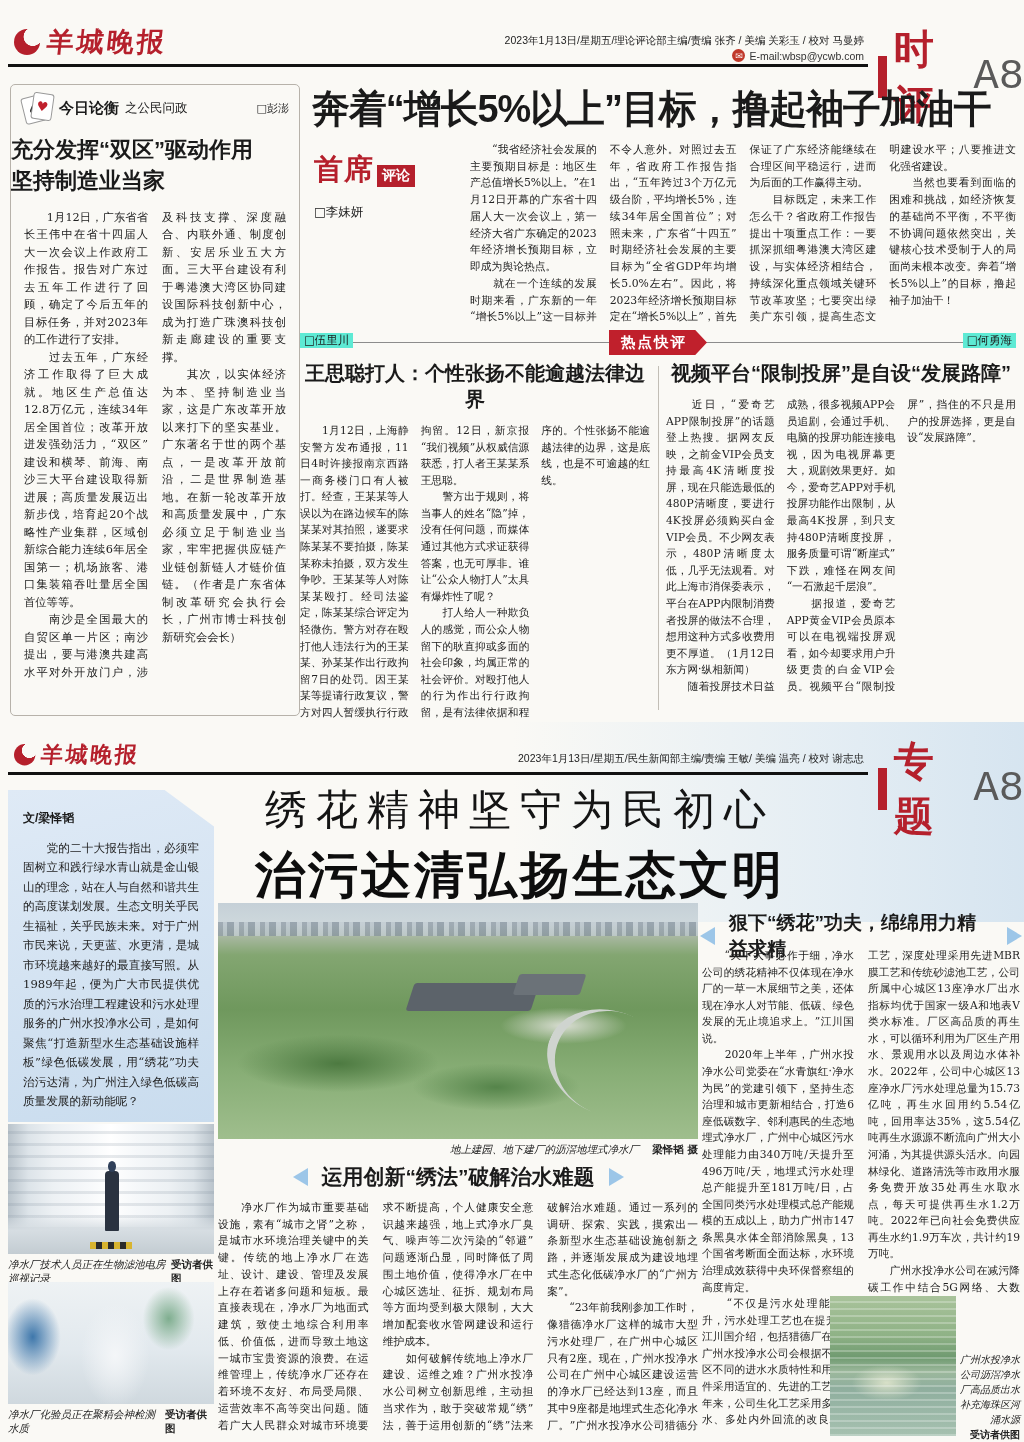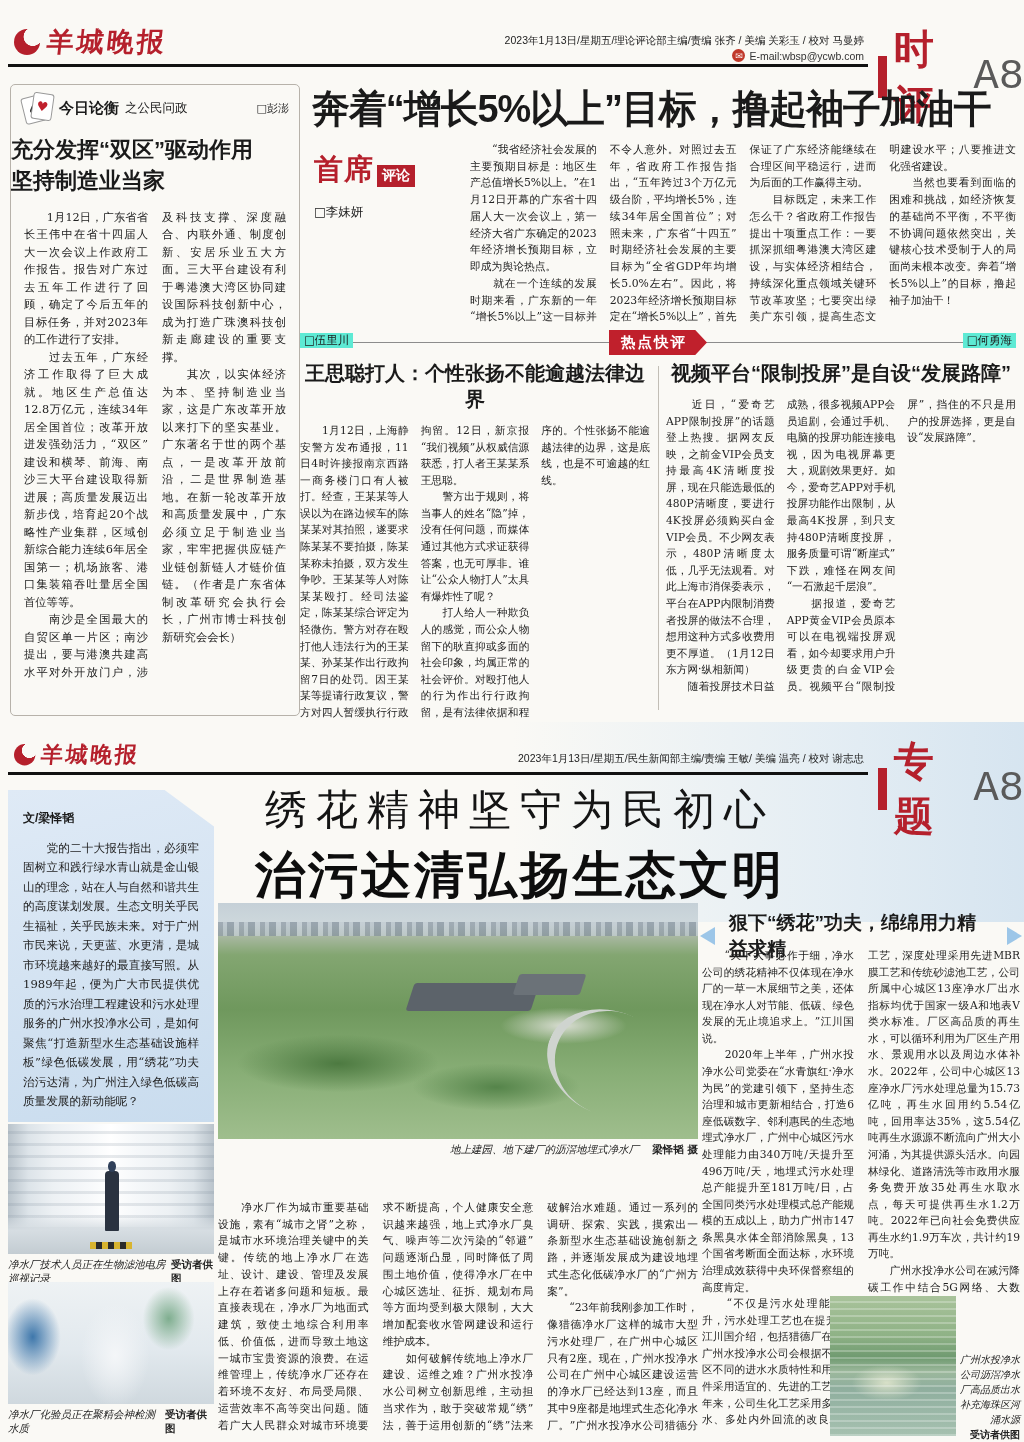--- a/index.html
+++ b/index.html
@@ -236,20 +236,25 @@
     <div class="skyline"></div>
     <div class="roof1"></div>
     <div class="roof2"></div>
     <div class="road"></div>
   </div>
   <div class="cap-main caption">
     <span>地上建园、地下建厂的沥滘地埋式净水厂</span>
     <span class="credit" style="margin-left:10px;">梁怿韬 摄</span>
   </div>
 
+  <div class="subhead" style="left:218px;top:1163px;width:480px;">
+    <span class="tri-l"></span>
+    <span class="subhead-text sans">运用创新“绣法”破解治水难题</span>
+    <span class="tri-r"></span>
+  </div>
   <div class="mid-body body-text">　　净水厂作为城市重要基础设施，素有“城市之肾”之称，是城市水环境治理关键中的关键。传统的地上净水厂在选址、设计、建设、管理及发展上存在着诸多问题和短板。最直接表现在，净水厂为地面式建筑，致使土地综合利用率低、价值低，进而导致土地这一城市宝贵资源的浪费。在运维管理上，传统净水厂还存在着环境不友好、布局受局限、运营效率不高等突出问题。随着广大人民群众对城市环境要求不断提高，个人健康安全意识越来越强，地上式净水厂臭气、噪声等二次污染的“邻避”问题逐渐凸显，同时降低了周围土地价值，使得净水厂在中心城区选址、征拆、规划布局等方面均受到极大限制，大大增加配套收水管网建设和运行维护成本。
 　　如何破解传统地上净水厂建设、运维之难？广州水投净水公司树立创新思维，主动担当求作为，敢于突破常规“绣”法，善于运用创新的“绣”法来破解治水难题。通过一系列的调研、探索、实践，摸索出一条新型水生态基础设施创新之路，并逐渐发展成为建设地埋式生态化低碳净水厂的“广州方案”。
 　　“23年前我刚参加工作时，像猎德净水厂这样的城市大型污水处理厂，在广州中心城区只有2座。现在，广州水投净水公司在广州中心城区建设运营的净水厂已经达到13座，而且其中9座都是地埋式生态化净水厂。”广州水投净水公司猎德分公司经理江川国介绍。
 　　绿树花径、滨水广场、清风栈道、三三两两的白天鹅在湖面上游弋，市民于此可闻花香、听水声，而在公园下面十几米深的地下，污水处理设施错落有致地分布在地下两层、全地埋、全封闭24小时不间断运行，厂区及周边空气清爽。通过“平面组团”“空间叠加”等集约化布局，地埋式净水厂实现了比同类工艺、同等规模常规地面污水处理厂减少占地30%-50%。
 　　良好的生态环境是最普惠的民生福祉。广州水投净水公司实现了城市净水厂经济效益、环境效益和社会效益的完美统一，实现了单功能环保设施向多元化城市环境综合体转型，其下属多间地埋式净水厂建设期间均取得了项目建设期间零投诉、零上访、零建设阻挠、零负面舆情“四个零”的突破，其建设模式赢得专家学者、业内同行一致的肯定。</div>
 
   <div class="subhead" style="left:700px;top:910px;width:322px;">
     <span class="tri-l"></span>
     <span class="subhead-text sans" style="font-size:19px;">狠下“绣花”功夫，绵绵用力精益求精</span>
     <span class="tri-r"></span>

